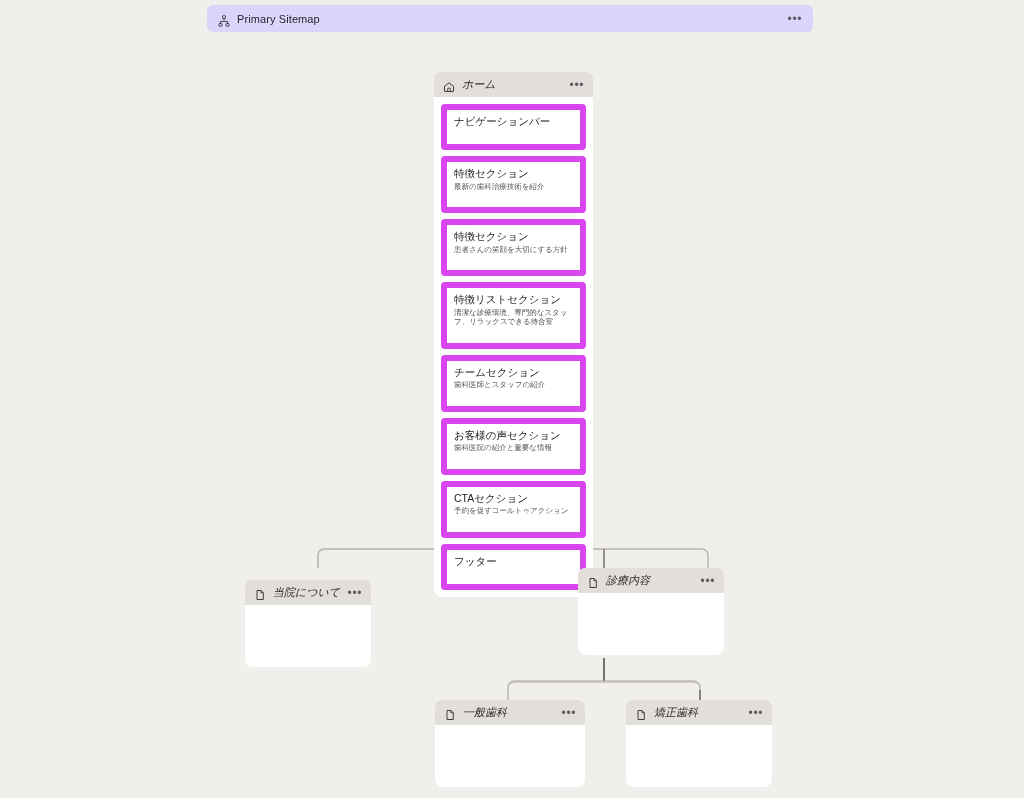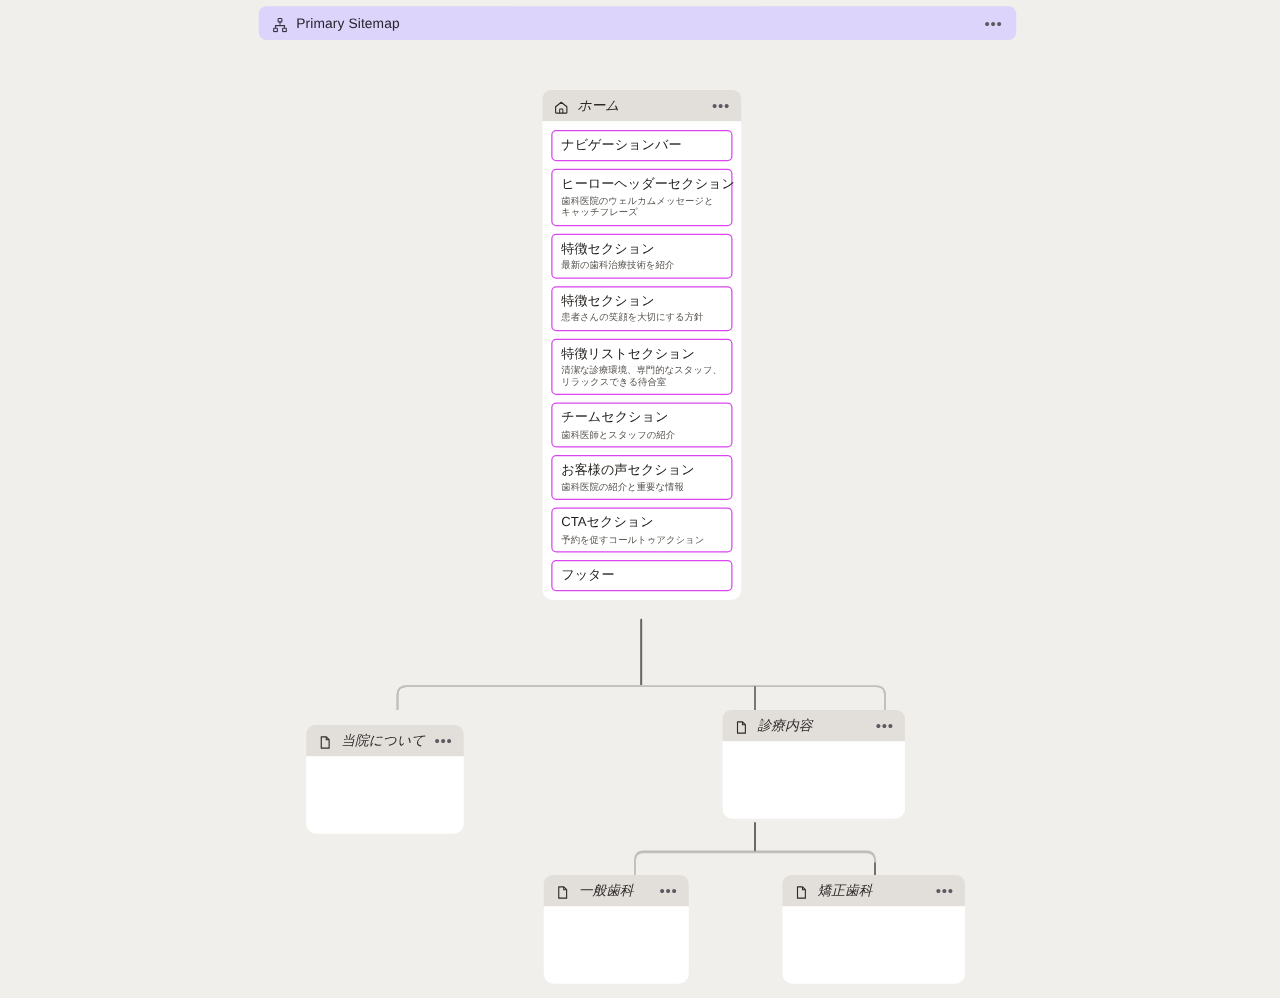--- a/index.html
+++ b/index.html
@@ -72,24 +72,24 @@
     border-radius: 0 0 8px 8px;
     padding: 7px;
     display: flex;
     flex-direction: column;
     gap: 6px;
   }
   .node-body.empty { padding: 0; }
 
   
   .sec {
-    border: 1px solid #d946ef;
+    border: 6px solid #d946ef;
     border-radius: 4px;
     background: #fff;
-    padding: 5px 7px 5px 7px;
+    padding: 5px 7px 16px 7px;
   }
   .sec-title {
     font-size: 10.5px;
     color: #23201e;
     line-height: 13px;
     white-space: nowrap;
   }
   .sec-desc {
     font-size: 7.5px;
     color: #57534e;
@@ -154,24 +154,20 @@
         </svg>
       </span>
       <span class="node-title">ホーム</span>
       <span class="dots">•••</span>
     </div>
     <div class="node-body">
         <div class="sec">
           <div class="sec-title">ナビゲーションバー</div>
         </div>
         <div class="sec">
-          <div class="sec-title">ヒーローヘッダーセクション</div>
-          <div class="sec-desc">歯科医院のウェルカムメッセージとキャッチフレーズ</div>
-        </div>
-        <div class="sec">
           <div class="sec-title">特徴セクション</div>
           <div class="sec-desc">最新の歯科治療技術を紹介</div>
         </div>
         <div class="sec">
           <div class="sec-title">特徴セクション</div>
           <div class="sec-desc">患者さんの笑顔を大切にする方針</div>
         </div>
         <div class="sec">
           <div class="sec-title">特徴リストセクション</div>
           <div class="sec-desc">清潔な診療環境、専門的なスタッフ、リラックスできる待合室</div>
@@ -215,21 +211,21 @@
           <path d="M4 2 H9.4 L12.4 5 V14 H4 Z" fill="none" stroke="#2c2a28" stroke-width="1.2" stroke-linejoin="round"></path>
           <path d="M9.3 2.1 V5 H12.3" fill="none" stroke="#2c2a28" stroke-width="1.1"></path>
         </svg>
       </span>
       <span class="node-title">診療内容</span>
       <span class="dots">•••</span>
     </div>
     <div class="node-body empty" style="height:62px;"></div>
   </div>
 
-  <div class="node" style="left:435px; top:700px; width:116px;">
+  <div class="node" style="left:435px; top:700px; width:150px;">
     <div class="node-head">
       <span class="node-icon">
         <svg viewBox="0 0 16 16" width="12" height="12" aria-hidden="true">
           <path d="M4 2 H9.4 L12.4 5 V14 H4 Z" fill="none" stroke="#2c2a28" stroke-width="1.2" stroke-linejoin="round"></path>
           <path d="M9.3 2.1 V5 H12.3" fill="none" stroke="#2c2a28" stroke-width="1.1"></path>
         </svg>
       </span>
       <span class="node-title">一般歯科</span>
       <span class="dots">•••</span>
     </div>

